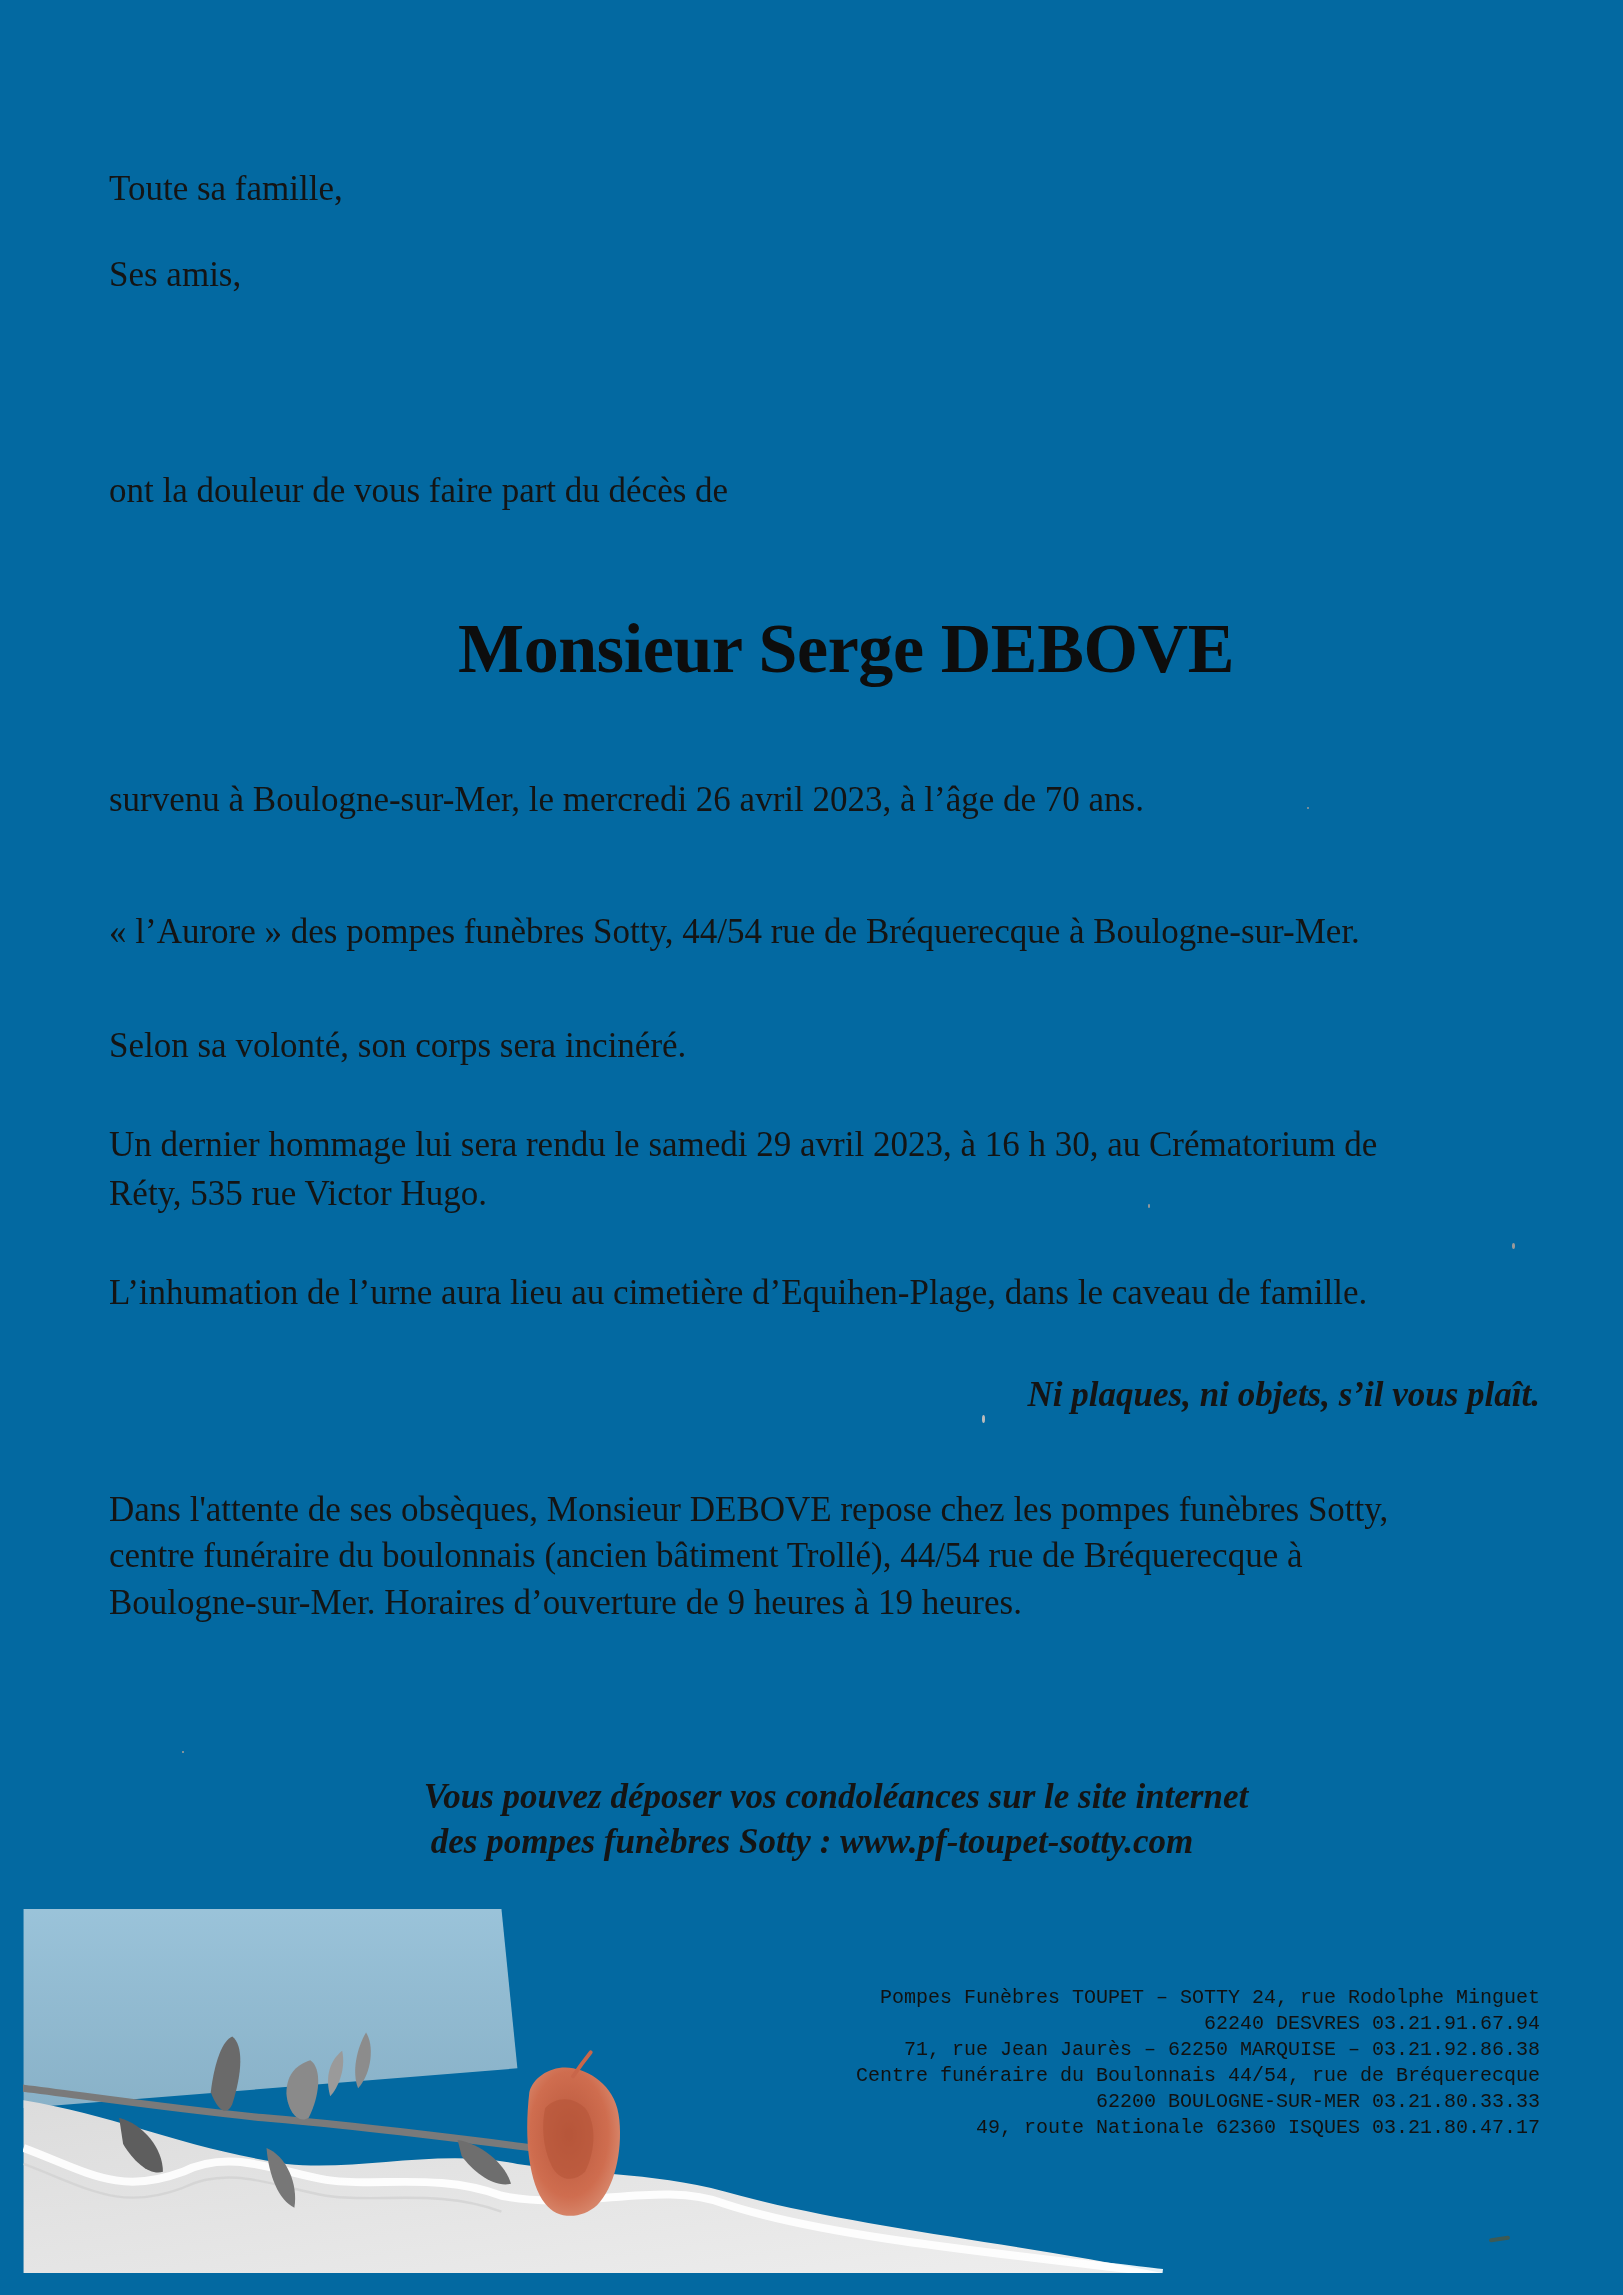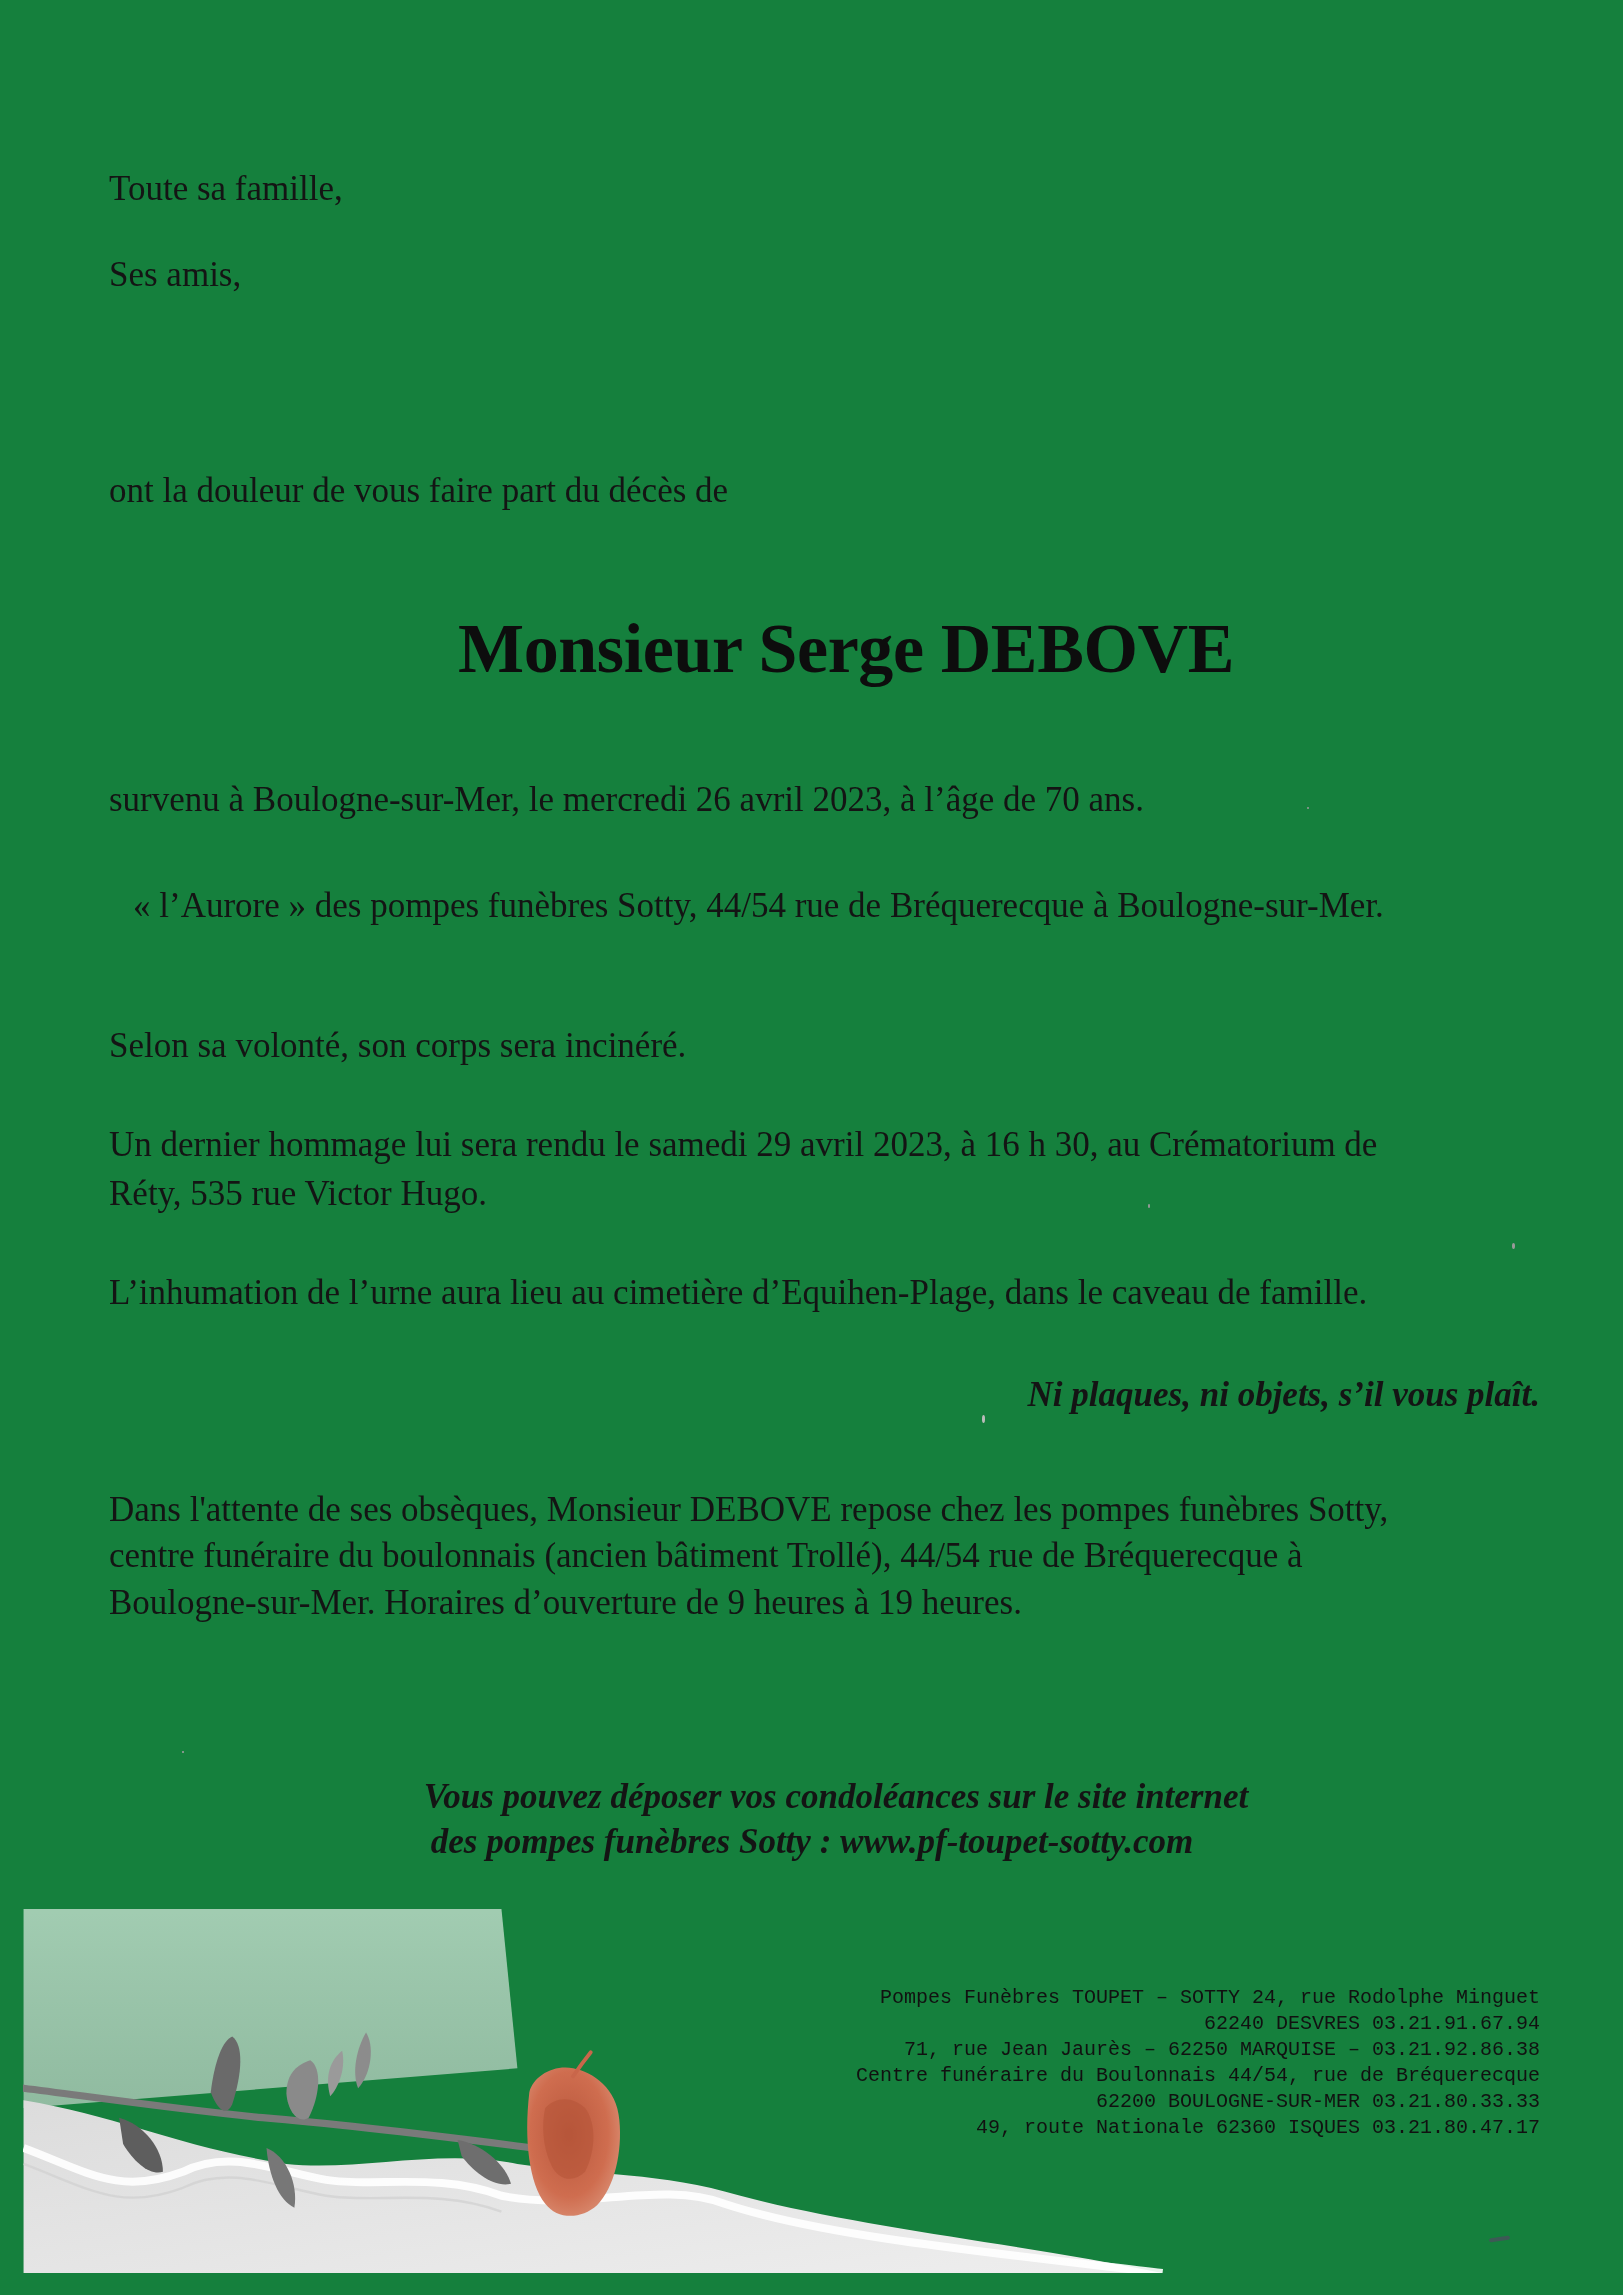--- a/index.html
+++ b/index.html
@@ -1,18 +1,18 @@
 <!DOCTYPE html>
 <html style="font-size:12.8px"><head>
 <meta charset="utf-8">
 <style>
   html, body { margin: 0; padding: 0; background: #ffffff; }
   body { width: 1624px; height: 2295px; position: relative; overflow: hidden;
          font-family: "Liberation Serif", "DejaVu Serif", serif; color: #141414; }
-  .page { position: absolute; left: 0; top: 0; width: 1624px; height: 2295px; background: #15803d; }
+  .page { position: absolute; left: 0; top: 0; width: 1624px; height: 2295px; background: #0369a1; }
   .line { position: absolute; left: 109px; white-space: nowrap; font-size: 35px; line-height: 1; }
   .title { position: absolute; left: 0; width: 1624px; text-align: center; top: 614px;
            font-size: 70px; font-weight: bold; line-height: 1; letter-spacing: -0.4px; color: #0d0d0d; margin-left: 34px; }
   .bold-italic { font-weight: bold; font-style: italic; }
   .right { left: auto; right: 84px; text-align: right; }
   .center { left: 0; width: 1624px; text-align: center; }
   .footer { position: absolute; right: 84px; top: 1985px; text-align: right;
             font-size: 20px; line-height: 26px; color: #111; white-space: nowrap; font-family: Liberation Mono, monospace; }
   .footer div { display: block; }
   .photo { position: absolute; left: 23px; top: 1909px; width: 1164px; height: 364px; }
@@ -27,21 +27,21 @@
 
   <div class="line" style="top:171px;">Toute sa famille,</div>
   <div class="line" style="top:257px;">Ses amis,</div>
 
   <div class="line" style="top:473px;">ont la douleur de vous faire part du décès de</div>
 
   <div class="title">Monsieur Serge DEBOVE</div>
 
   <div class="line" style="top:782px;">survenu à Boulogne-sur-Mer, le mercredi 26 avril 2023, à l’âge de 70 ans.</div>
 
-  <div class="line" style="top:888px;margin-left:24px;">« l’Aurore » des pompes funèbres Sotty, 44/54 rue de Bréquerecque à Boulogne-sur-Mer.</div>
+  <div class="line" style="top:914px;">« l’Aurore » des pompes funèbres Sotty, 44/54 rue de Bréquerecque à Boulogne-sur-Mer.</div>
 
   <div class="line" style="top:1028px;">Selon sa volonté, son corps sera incinéré.</div>
 
   <div class="line" style="top:1127px;">Un dernier hommage lui sera rendu le samedi 29 avril 2023, à 16 h 30, au Crématorium de</div>
   <div class="line" style="top:1176px;">Réty, 535 rue Victor Hugo.</div>
 
   <div class="line right bold-italic" style="top:1377px;">Ni plaques, ni objets, s’il vous plaît.</div>
 
   <div class="line" style="top:1275px;">L’inhumation de l’urne aura lieu au cimetière d’Equihen-Plage, dans le caveau de famille.</div>
 

